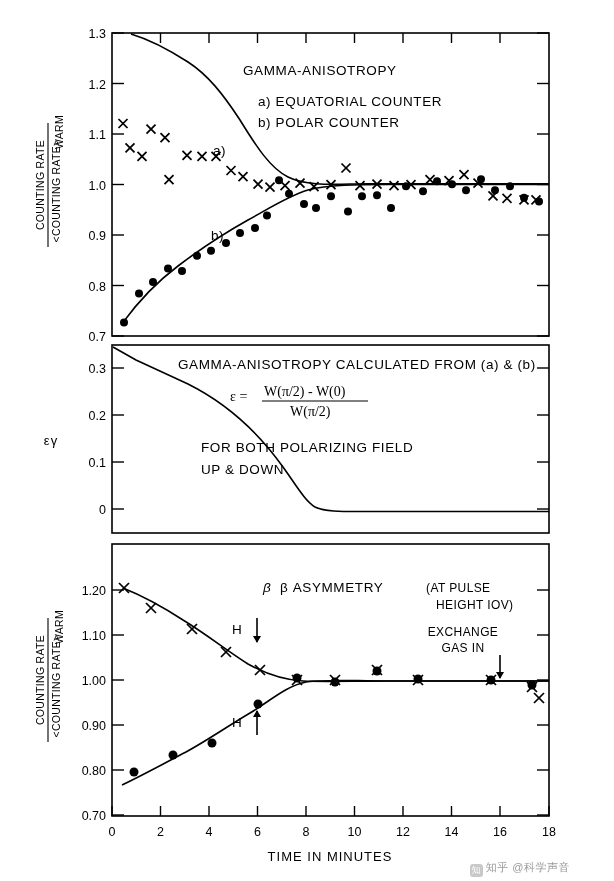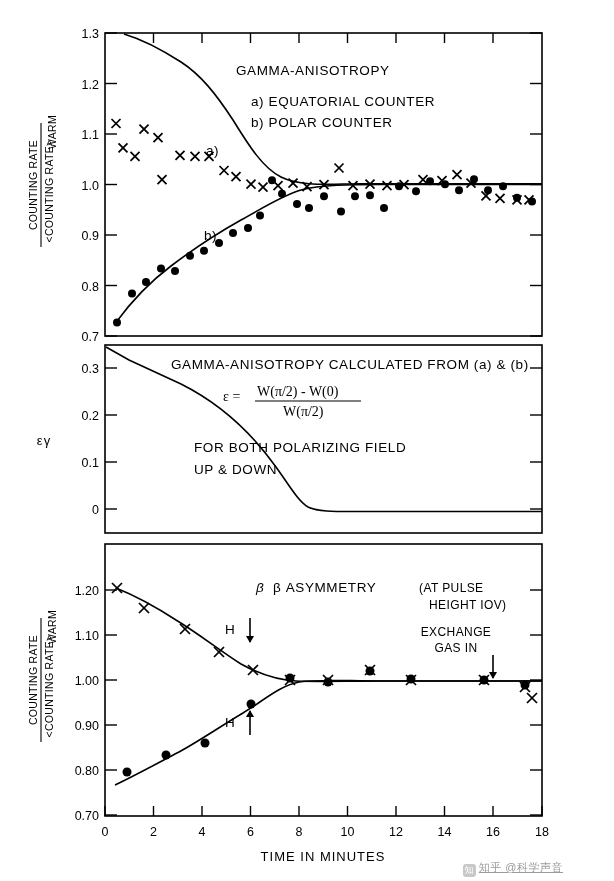--- a/index.html
+++ b/index.html
@@ -10,21 +10,21 @@
   body {
     width: 614px;
     height: 881px;
     font-family: "Liberation Sans", sans-serif;
     color: #000;
     position: relative;
     overflow: hidden;
   }
   #figure {
     position: absolute;
-    left: 1px; top: 0;
+    left: 8px; top: 0;
     width: 568px;
     height: 881px;
   }
   svg { display: block; }
   .axis-line { stroke: #000; fill: none; }
   .tick { stroke: #000; }
   .curve { fill: none; stroke: #000; stroke-width: 1.6; }
   .ticklabel {
     font-family: "Liberation Sans", sans-serif;
     font-size: 12.5px;
@@ -60,21 +60,20 @@
     fill: #000;
   }
   .watermark {
     position: absolute;
     right: 6px;
     bottom: 4px;
     font-size: 11px;
     color: #9a9a9a;
     font-family: "Liberation Sans", sans-serif;
     letter-spacing: 0.5px;
-    text-decoration: underline;
   }
   .wm-logo {
     display: inline-block;
     width: 13px; height: 13px;
     border-radius: 3px;
     background: #c8c8c8;
     color: #fff;
     font-size: 9px;
     line-height: 13px;
     text-align: center;

